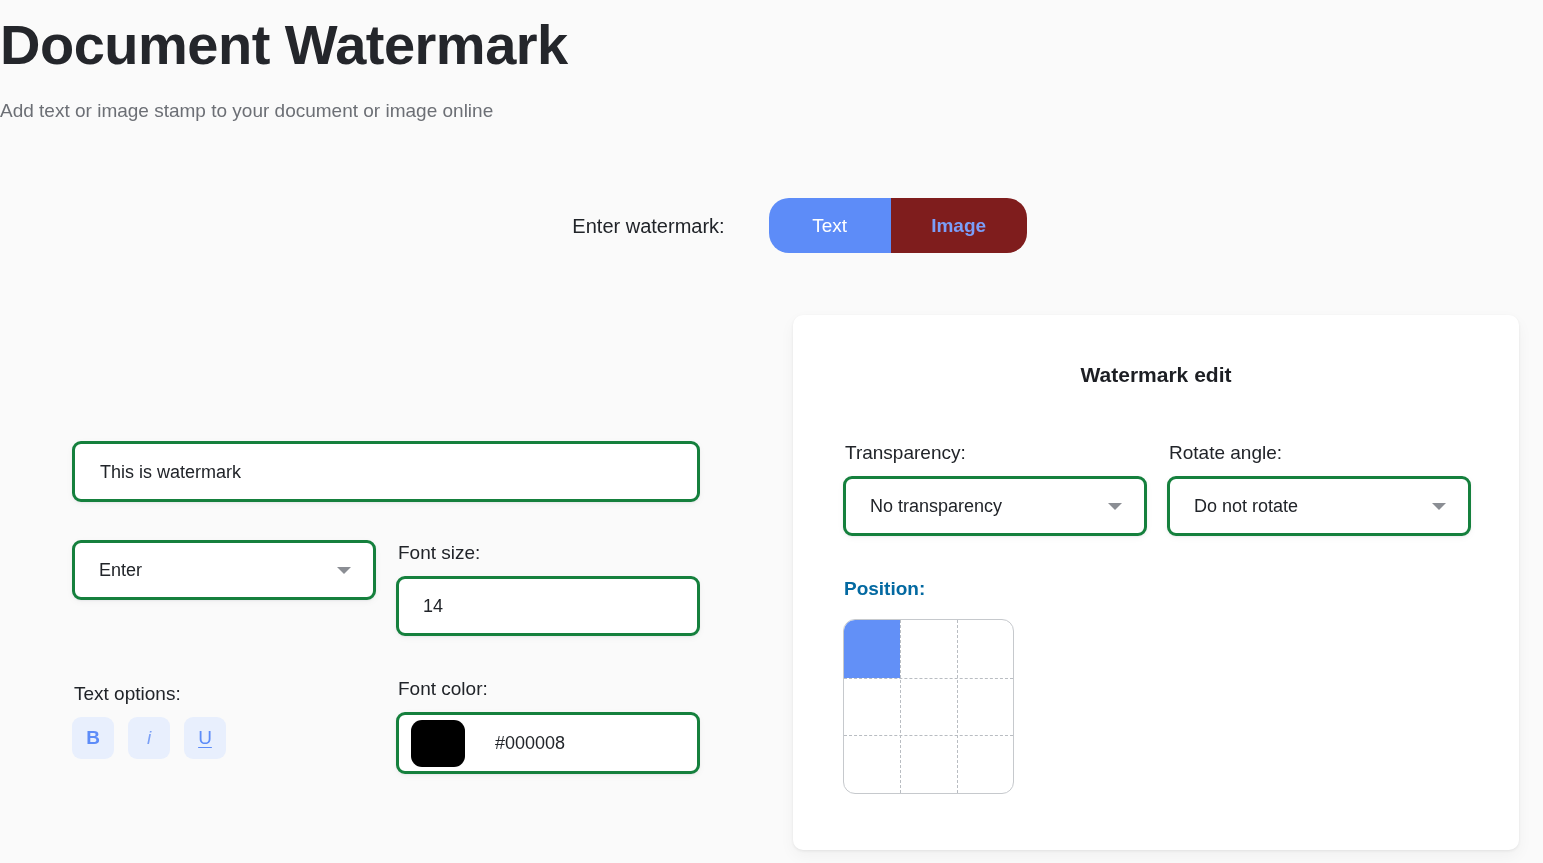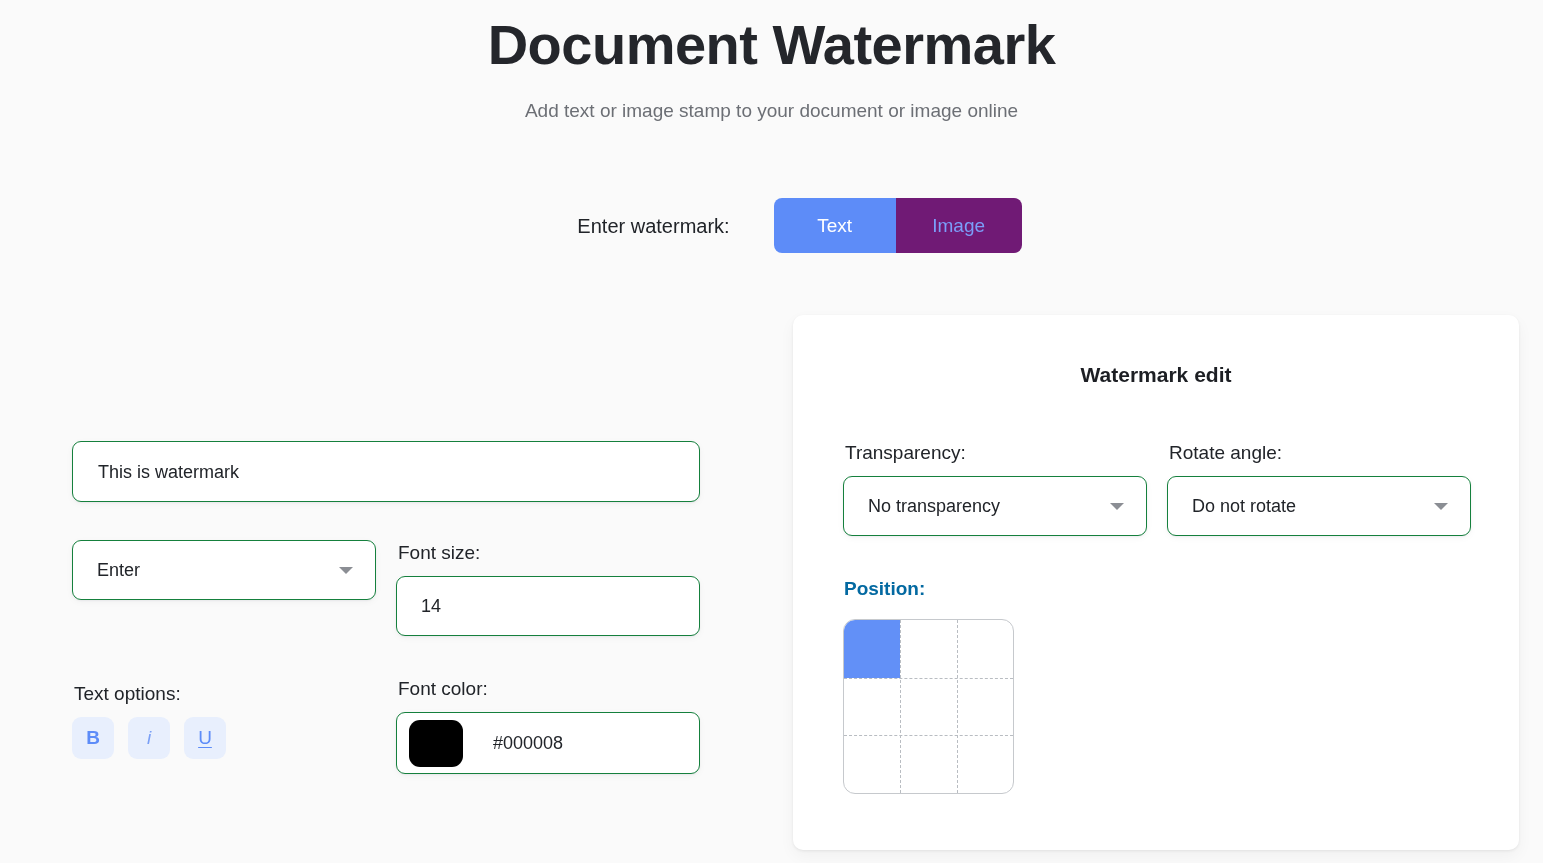--- a/index.html
+++ b/index.html
@@ -17,21 +17,20 @@
   .page {
     position: relative;
     width: 1543px;
     height: 863px;
     background: #fafafa;
   }
 
   
   .header {
     width: 100%;
-    text-align: center;
     padding-top: 6px;
   }
   .page-title {
     margin: 0;
     font-size: 56px;
     line-height: 78px;
     font-weight: bold;
     color: #24262b;
     letter-spacing: -0.5px;
   }
@@ -56,21 +55,21 @@
     margin-left: 28px;
   }
   .mode-label {
     font-size: 20px;
     color: #212429;
     margin-right: 44px;
     line-height: 26px;
   }
   .mode-toggle {
     display: flex;
-    border-radius: 4px;
+    border-radius: 20px;
     overflow: hidden;
     height: 55px;
   }
   .mode-btn {
     border: none;
     outline: none;
     cursor: pointer;
     font-family: "Liberation Sans", sans-serif;
     font-size: 19px;
     line-height: 55px;
@@ -78,25 +77,26 @@
     height: 55px;
   }
   .mode-btn.active {
     width: 122px;
     background: #5d8cf8;
     color: #ffffff;
     border-top-left-radius: 8px;
     border-bottom-left-radius: 8px;
   }
   .mode-btn.inactive {
-    width: 126px;
-    background: #701a75;
+    width: 136px;
+    background: #7f1d1d;
     color: #7b9ef9;
     border-top-right-radius: 8px;
     border-bottom-right-radius: 8px;
+    font-weight: bold;
   }
 
   
   .card {
     position: absolute;
     background: #ffffff;
     border-radius: 10px;
     box-shadow: 0 1px 3px rgba(0,0,0,0.07), 0 6px 16px rgba(0,0,0,0.045);
   }
   .card-left  { left: 24px;  top: 298px; width: 726px; height: 535px; }
@@ -115,21 +115,21 @@
   
   .field-label {
     font-size: 19px;
     color: #212429;
     line-height: 25px;
     margin: 0 0 11px 2px;
   }
   .control {
     position: relative;
     background: #ffffff;
-    border: 1px solid #15803d;
+    border: 3px solid #15803d;
     border-radius: 9px;
     box-shadow: 0 1px 2px rgba(16,24,40,0.05), 0 2px 7px rgba(16,24,40,0.04);
     height: 60px;
     display: flex;
     align-items: center;
   }
   .control .value {
     font-size: 18px;
     color: #212429;
     padding-left: 24px;

